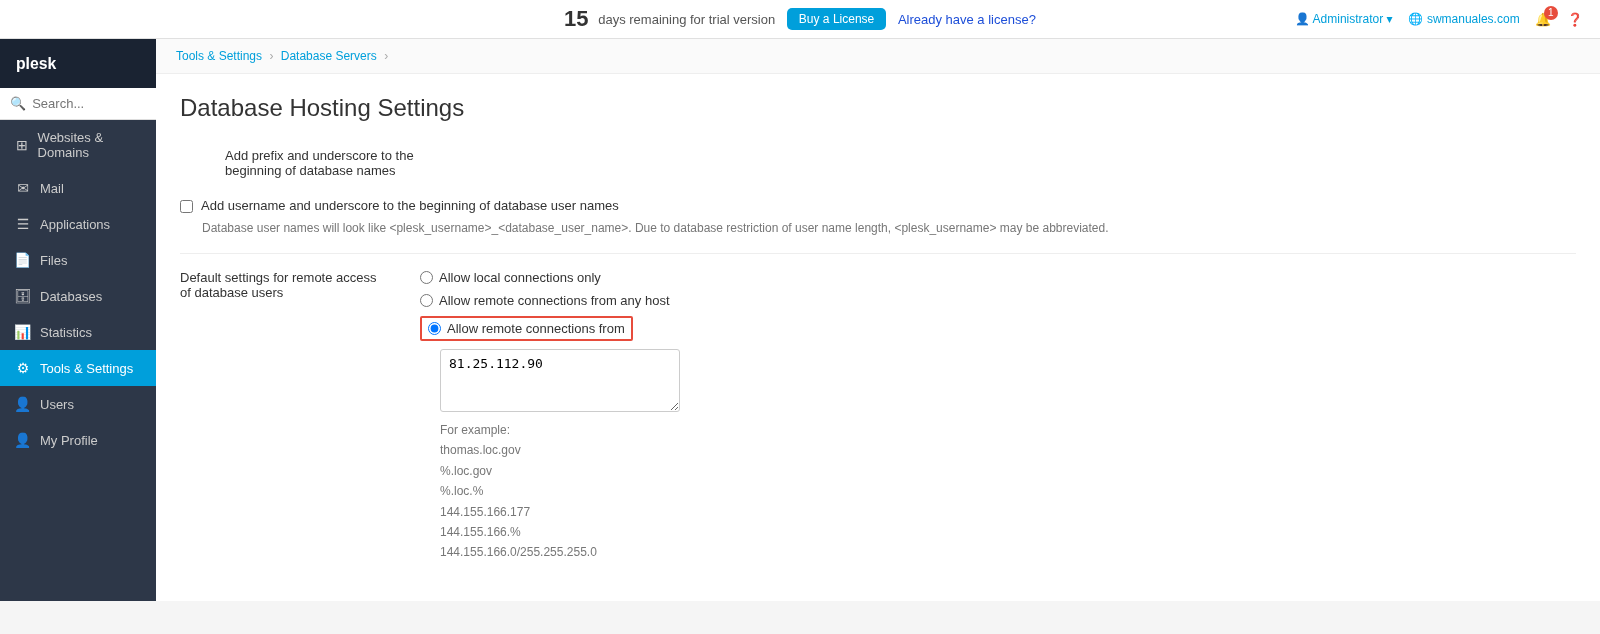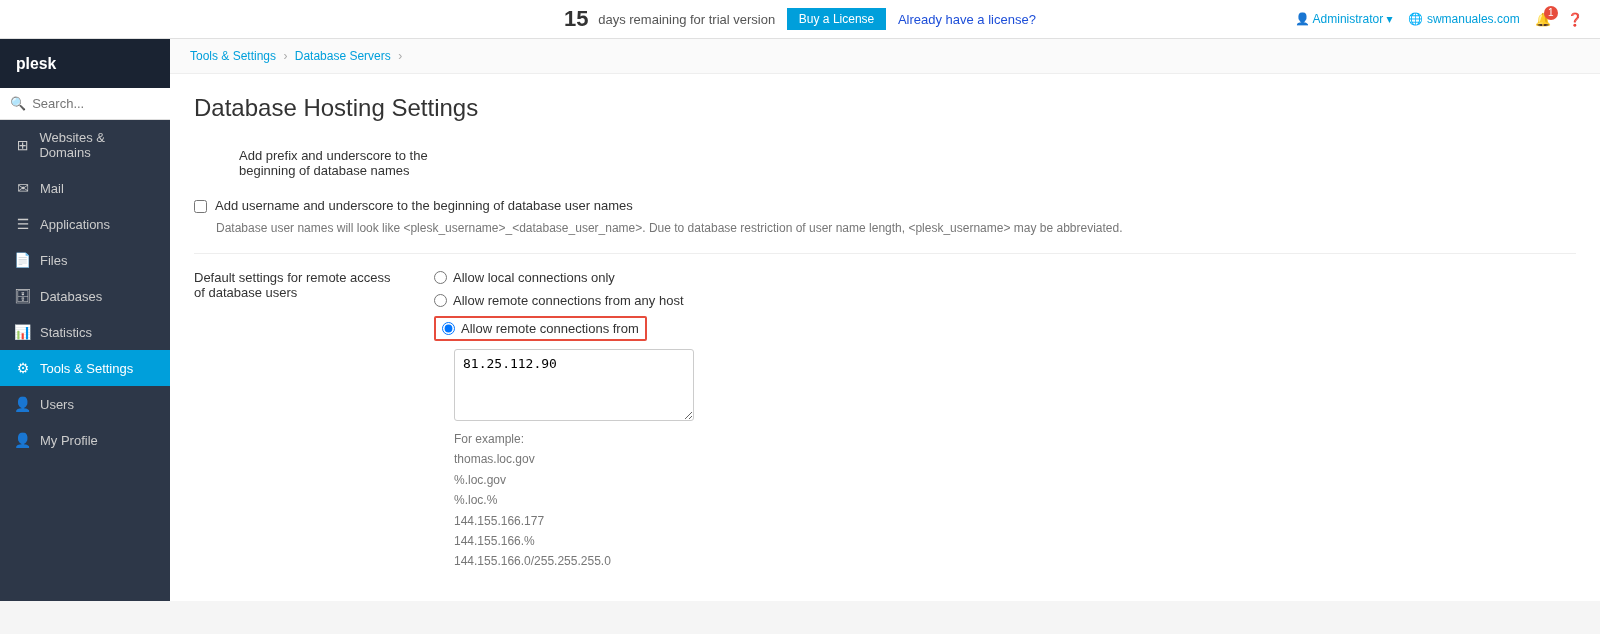--- a/index.html
+++ b/index.html
@@ -16,21 +16,21 @@
       font-size: 13px;
       position: relative;
     }
     .top-banner .trial-text { color: #555; }
     .top-banner .trial-days { font-size: 22px; font-weight: bold; color: #333; margin-right: 6px; }
     .top-banner .buy-btn {
       background: #009fdb;
       color: #fff;
       border: none;
       padding: 4px 12px;
-      border-radius: 0;
+      border-radius: 5px;
       cursor: pointer;
       margin: 0 8px;
       font-size: 12px;
     }
     .top-banner .license-link { color: #1d4ed8; text-decoration: none; }
     .top-banner .top-right {
       position: absolute;
       right: 16px;
       display: flex;
       align-items: center;
@@ -44,21 +44,21 @@
       border-radius: 50%; width: 14px; height: 14px;
       display: inline-flex; align-items: center; justify-content: center;
       position: absolute; top: -6px; right: -6px;
     }
 
     
     .layout { display: flex; height: calc(100vh - 72px); }
 
     
     .sidebar {
-      width: 170px;
+      width: 156px;
       background: #2d3748;
       color: #ccc;
       flex-shrink: 0;
       display: flex;
       flex-direction: column;
     }
     .sidebar .logo {
       padding: 14px 16px;
       background: #1a2332;
       display: flex;
@@ -199,21 +199,21 @@
       border: 2px solid #e74c3c;
       padding: 2px 4px;
       display: inline-flex;
       align-items: center;
       gap: 6px;
       border-radius: 2px;
     }
 
     .ip-textarea {
       width: 240px;
-      height: 72px;
+      height: 63px;
       border: 1px solid #ccc;
       border-radius: 3px;
       padding: 6px 8px;
       font-size: 13px;
       resize: vertical;
       margin-left: 20px;
       margin-top: 4px;
       display: block;
     }
 

